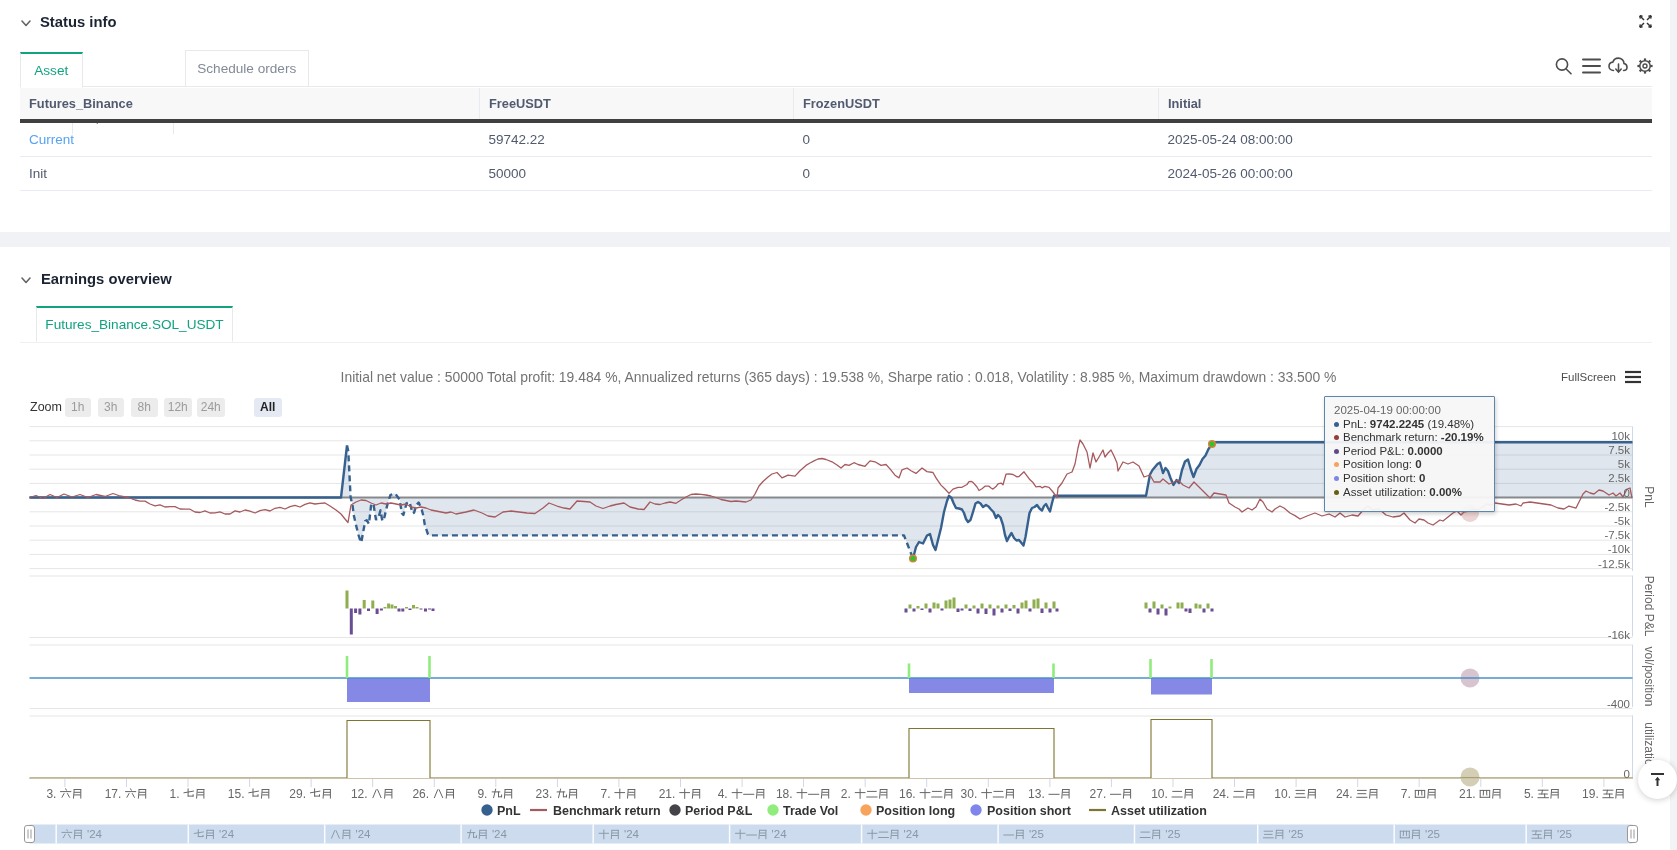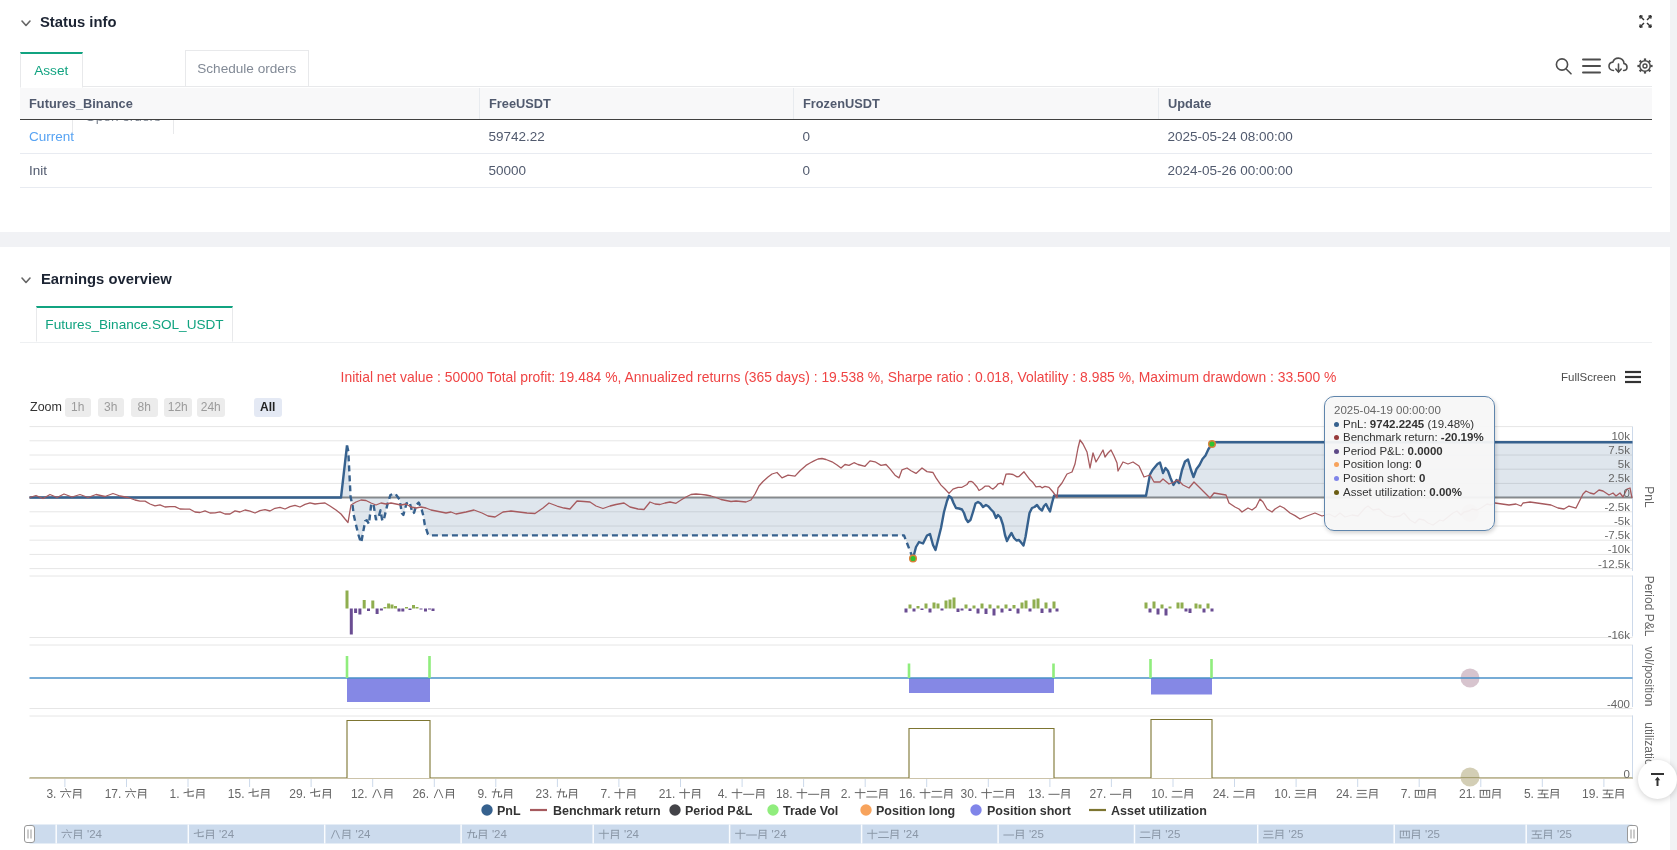--- a/index.html
+++ b/index.html
@@ -4,27 +4,27 @@
 *{margin:0;padding:0;box-sizing:border-box;}
 html,body{width:1677px;height:850px;overflow:hidden;background:#fff;
  font-family:"Liberation Sans",sans-serif;}
 .abs{position:absolute;}
 #page{position:relative;width:1677px;height:850px;}
 .hdr{font-size:14.8px;font-weight:700;color:#1c2433;}
 .tabbox{position:absolute;border:1px solid #e8e9eb;border-bottom:none;background:#fff;
  display:flex;align-items:center;justify-content:center;font-size:13.6px;}
 table.tb{border-collapse:collapse;width:1632px;table-layout:fixed;font-size:13.5px;color:#515a6e;}
 table.tb th{background:#f8f8f9;text-align:left;font-weight:700;font-size:12.8px;padding:8px 0 8px 9px;
- border-bottom:1px solid #404040;border-right:1px solid #e8ebef;height:31px;}
+ border-bottom:4px solid #404040;border-right:1px solid #e8ebef;height:31px;}
 table.tb th:last-child{border-right:none;}
 table.tb td{padding:9px 0 9px 9px;border-bottom:1px solid #e8ebf1;height:33px;}
 .zbtn{position:absolute;top:397.5px;height:19px;border-radius:3px;background:#ececec;
  color:#9b9b9b;font-size:12px;display:flex;align-items:center;justify-content:center;}
-.tt{position:absolute;left:1324px;top:396px;width:171px;height:135px;background:rgba(247,247,247,0.95);
- border:1px solid #5f85ac;border-radius:10px;box-shadow:1px 2px 4px rgba(0,0,0,0.18);
+.tt{position:absolute;left:1324px;top:396px;width:171px;height:116px;background:rgba(247,247,247,0.95);
+ border:1px solid #5f85ac;border-radius:1px;box-shadow:1px 2px 4px rgba(0,0,0,0.18);
  font-size:11.5px;color:#333;padding:7px 0 0 9px;line-height:13.6px;z-index:30;}
 .dot{display:inline-block;width:5px;height:5px;border-radius:50%;margin:0 4px 1px 0;}
 </style></head><body>
 <div id="page">
 <div class="abs" style="left:1670px;top:0;width:7px;height:850px;background:#f2f3f5;"></div>
     <svg class="abs" style="left:18px;top:15px;" width="16" height="16" viewBox="0 0 16 16">
       <polyline points="4,6 8,10.5 12,6" fill="none" stroke="#666" stroke-width="1.6" stroke-linecap="round" stroke-linejoin="round"></polyline>
     </svg>
     <div class="abs hdr" style="left:40px;top:14px;">Status info</div>
     <svg class="abs" style="left:1638px;top:14px;" width="15" height="15" viewBox="0 0 15 15">
@@ -77,21 +77,21 @@
           <col style="width:459.5px">
           <col style="width:314px">
           <col style="width:365px">
           <col style="width:493.5px">
         </colgroup>
 <tbody>
           <tr>
             <th>Futures_Binance</th>
             <th>FreeUSDT</th>
             <th>FrozenUSDT</th>
-            <th>Update</th>
+            <th>Initial</th>
           </tr>
 <tr>
             <td style="color:#57a3f3;">Current</td>
             <td>59742.22</td>
             <td>0</td>
             <td>2025-05-24 08:00:00</td>
           </tr>
 <tr>
             <td>Init</td>
             <td>50000</td>
@@ -101,21 +101,21 @@
 </tbody>
       </table>
     </div>
     <div class="abs" style="left:0;top:232px;width:1670px;height:15px;background:#f1f2f5;"></div>
     <svg class="abs" style="left:18px;top:272px;" width="16" height="16" viewBox="0 0 16 16">
       <polyline points="4,6 8,10.5 12,6" fill="none" stroke="#666" stroke-width="1.6" stroke-linecap="round" stroke-linejoin="round"></polyline>
     </svg>
     <div class="abs hdr" style="left:41px;top:271px;">Earnings overview</div>
     <div class="abs" style="left:20px;top:342px;width:1632px;height:1px;background:#eef0f2;"></div>
     <div class="tabbox" style="left:36px;top:306px;width:197px;height:36px;color:#11a380;border-top:2px solid #11a380;border-bottom:1px solid #fff;">Futures_Binance.SOL_USDT</div>
-    <div class="abs" style="left:0;top:369px;width:1671px;text-align:center;font-size:13.9px;color:#ef4444;padding-left:6px;">Initial net value : 50000 Total profit: 19.484 %, Annualized returns (365 days) : 19.538 %, Sharpe ratio : 0.018, Volatility : 8.985 %, Maximum drawdown : 33.500 %</div>
+    <div class="abs" style="left:0;top:369px;width:1671px;text-align:center;font-size:13.9px;color:#737373;padding-left:6px;">Initial net value : 50000 Total profit: 19.484 %, Annualized returns (365 days) : 19.538 %, Sharpe ratio : 0.018, Volatility : 8.985 %, Maximum drawdown : 33.500 %</div>
     <div class="abs" style="left:1561px;top:371px;font-size:11.5px;color:#4c4c4c;text-align:center;">FullScreen</div>
     <svg class="abs" style="left:1624px;top:370px;" width="18" height="14" viewBox="0 0 18 14">
       <g stroke="#333" stroke-width="2.2">
         <line x1="1" y1="2" x2="17" y2="2"></line>
         <line x1="1" y1="7" x2="17" y2="7"></line>
         <line x1="1" y1="12" x2="17" y2="12"></line>
       </g>
     </svg>
     <div class="abs" style="left:30px;top:400px;font-size:12.5px;color:#333;">Zoom</div>
     <div class="zbtn" style="left:64.5px;width:26.5px;">1h</div>

